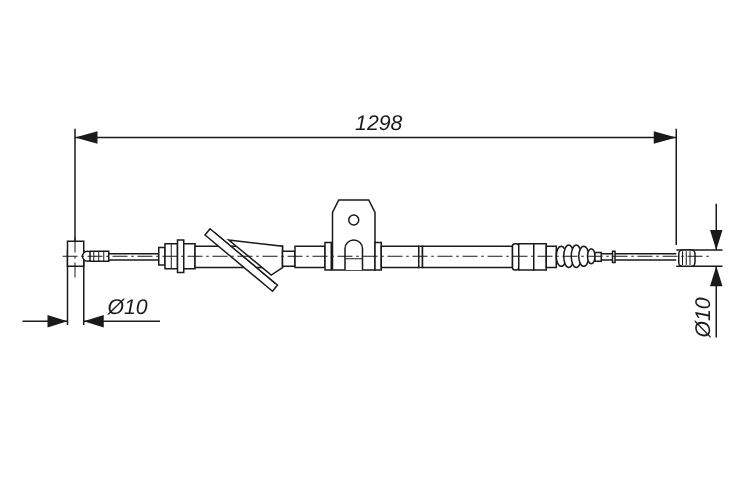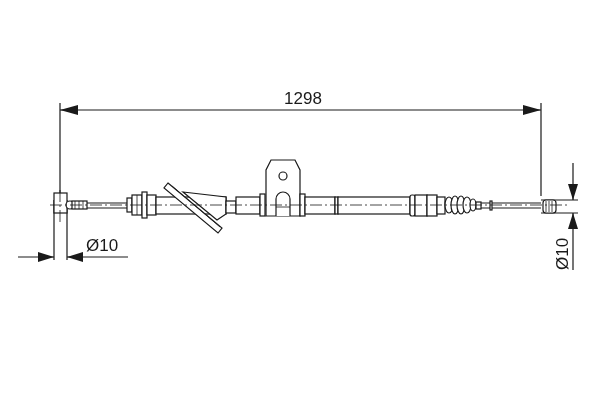--- a/index.html
+++ b/index.html
@@ -1,17 +1,17 @@
 <!DOCTYPE html>
 <html><head>
   <meta charset="utf-8">
   <style>
     html, body { margin: 0; padding: 0; background: #ffffff; }
     body { width: 600px; height: 400px; overflow: hidden; }
-    #drawing { position: absolute; left: 0; top: 0; width: 600px; height: 400px; }
+    #drawing { position: absolute; left: 0; top: 0; width: 600px; height: 400px; font-style: italic; }
     svg text { font-family: "Liberation Sans", "DejaVu Sans", sans-serif; fill: #1a1a1a; }
     .ln { stroke: #1a1a1a; stroke-width: 1.2; fill: none; }
     .thin { stroke: #1a1a1a; stroke-width: 0.8; fill: none; }
     .part { stroke: #1a1a1a; stroke-width: 1.2; fill: #ffffff; }
     .center { stroke: #1a1a1a; stroke-width: 0.8; fill: none; stroke-dasharray: 12 3 2 3; }
     .arrow { fill: #1a1a1a; stroke: none; }
   </style>
 </head>
 <body>
 

